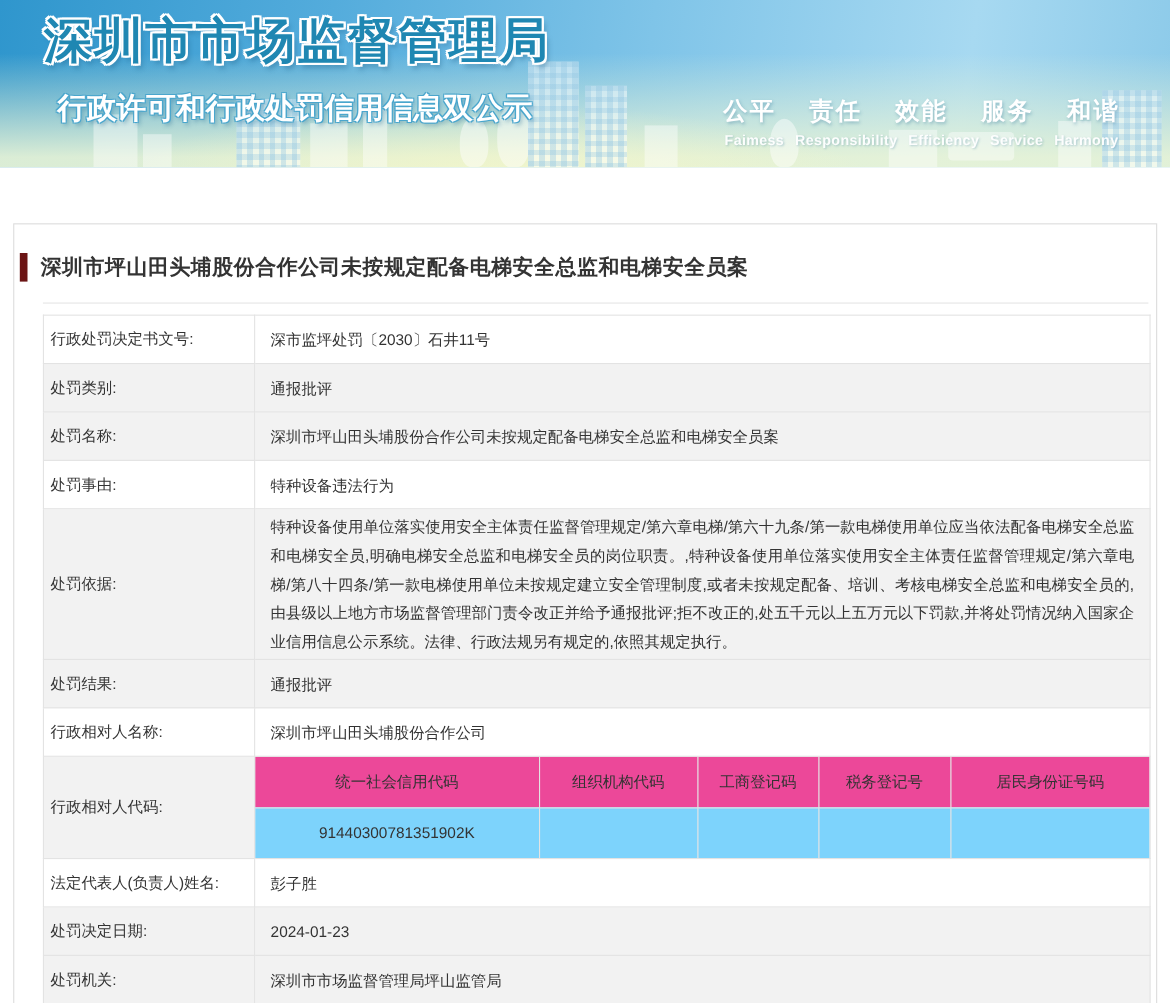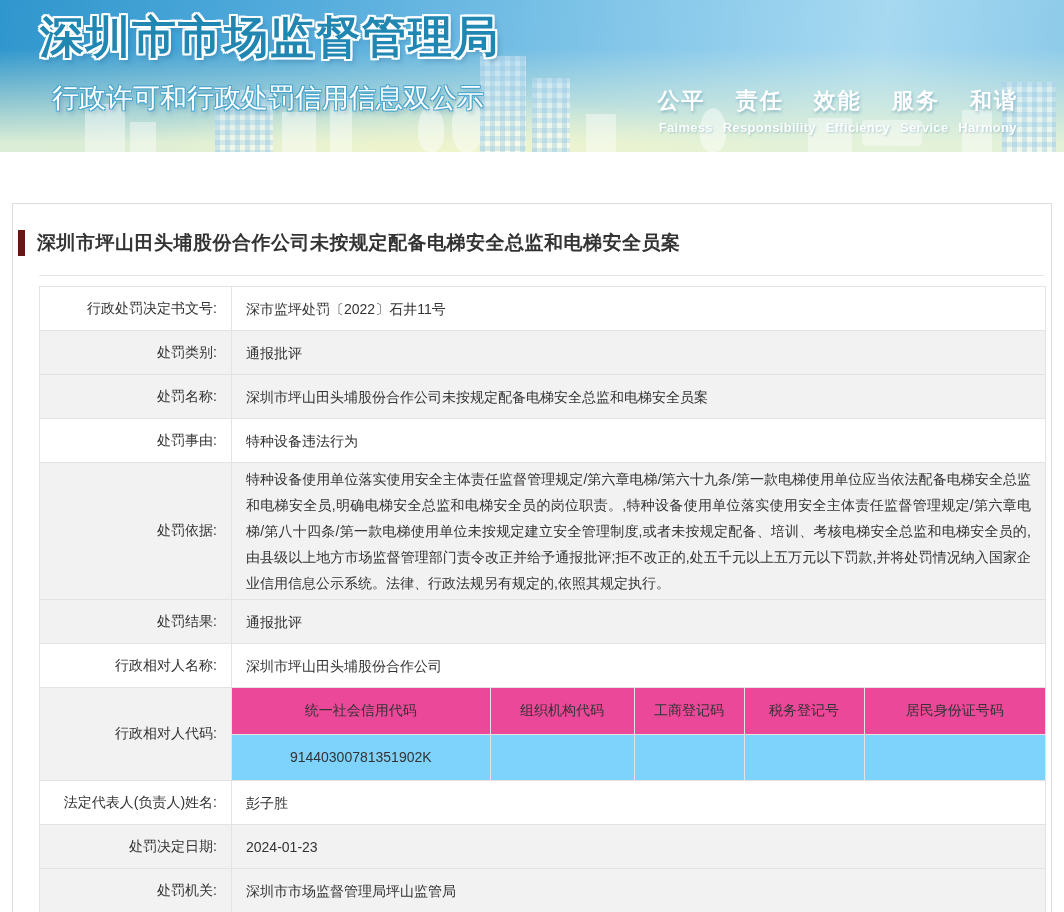--- a/index.html
+++ b/index.html
@@ -24,21 +24,21 @@
   .tree{ position:absolute; background:rgba(255,255,255,.45); border-radius:50% 50% 40% 40%; }
   .banner-title{
     position:absolute; left:40px; top:8px;
     font-size:44px; font-weight:bold; letter-spacing:2px; color:#1f87b2;
     text-shadow:-2px -2px 0 #fff, 2px -2px 0 #fff, -2px 2px 0 #fff, 2px 2px 0 #fff,
                  0 -2px 0 #fff, 0 2px 0 #fff, -2px 0 0 #fff, 2px 0 0 #fff,
                  3px 4px 5px rgba(20,80,120,.35);
   }
   .banner-subtitle{
     position:absolute; left:52px; top:80px;
-    font-size:27px; font-weight:normal; letter-spacing:0px; color:#ffffff;
+    font-size:27px; font-weight:bold; letter-spacing:0px; color:#ffffff;
     text-shadow:-1px -1px 0 #4aa6cd, 1px -1px 0 #4aa6cd, -1px 1px 0 #4aa6cd,
                  1px 1px 0 #4aa6cd, 2px 3px 4px rgba(30,100,140,.4);
   }
   .banner-motto{ position:absolute; right:46px; top:86px; text-align:center; }
   .motto-cn{
     font-size:22px; font-weight:bold; color:#ffffff; word-spacing:22px; letter-spacing:2px;
     text-shadow:1px 2px 3px rgba(40,110,150,.35);
   }
   .motto-en{
     margin-top:4px; font-size:13px; font-weight:bold; color:rgba(255,255,255,.95);
@@ -55,21 +55,21 @@
   .title-bar{ width:7px; height:26px; background:#6b1414; flex:0 0 auto; }
   .case-title{ margin-left:12px; font-size:19px; font-weight:bold; color:#333; letter-spacing:.5px; }
   .sep{ margin:19px 7px 0 26px; border-top:1px solid #e5e5e5; height:0; }
 
   
   table.info{
     margin:10px 0 0 26px; width:1007px; border-collapse:collapse; table-layout:fixed;
     font-size:14px; color:#333;
   }
   table.info td{ border:1px solid #e3e3e3; vertical-align:middle; }
-  td.lbl{ width:192px; text-align:right; padding:12px 14px 12px 6px; color:#333; }
+  td.lbl{ width:192px; padding:12px 14px 12px 6px; color:#333; }
   td.val{ text-align:left; padding:12px 14px; line-height:22px; }
   tr.shaded td{ background:#f2f2f2; }
   tr.plain  td{ background:#ffffff; }
   tr.h44 td{ height:44px; padding-top:0; padding-bottom:0; }
   td.basis{ padding:3px 14px; line-height:26px; text-align:justify; }
 
   
   td.codecell{ padding:0; background:#f2f2f2; }
   table.codes{ width:100%; border-collapse:collapse; table-layout:fixed; font-size:14px; color:#333; }
   table.codes td{ border:1px solid #e3e3e3; text-align:center; height:46px; }
@@ -116,21 +116,21 @@
   <div class="case-title-row">
     <div class="title-bar"></div>
     <div class="case-title">深圳市坪山田头埔股份合作公司未按规定配备电梯安全总监和电梯安全员案</div>
   </div>
   <div class="sep"></div>
 
   <table class="info">
     <tbody>
         <tr class="plain h44">
       <td class="lbl">行政处罚决定书文号:</td>
-      <td class="val">深市监坪处罚〔2022〕石井11号</td>
+      <td class="val">深市监坪处罚〔2030〕石井11号</td>
     </tr>
     <tr class="shaded h44">
       <td class="lbl">处罚类别:</td>
       <td class="val">通报批评</td>
     </tr>
     <tr class="shaded h44">
       <td class="lbl">处罚名称:</td>
       <td class="val">深圳市坪山田头埔股份合作公司未按规定配备电梯安全总监和电梯安全员案</td>
     </tr>
     <tr class="plain h44">

